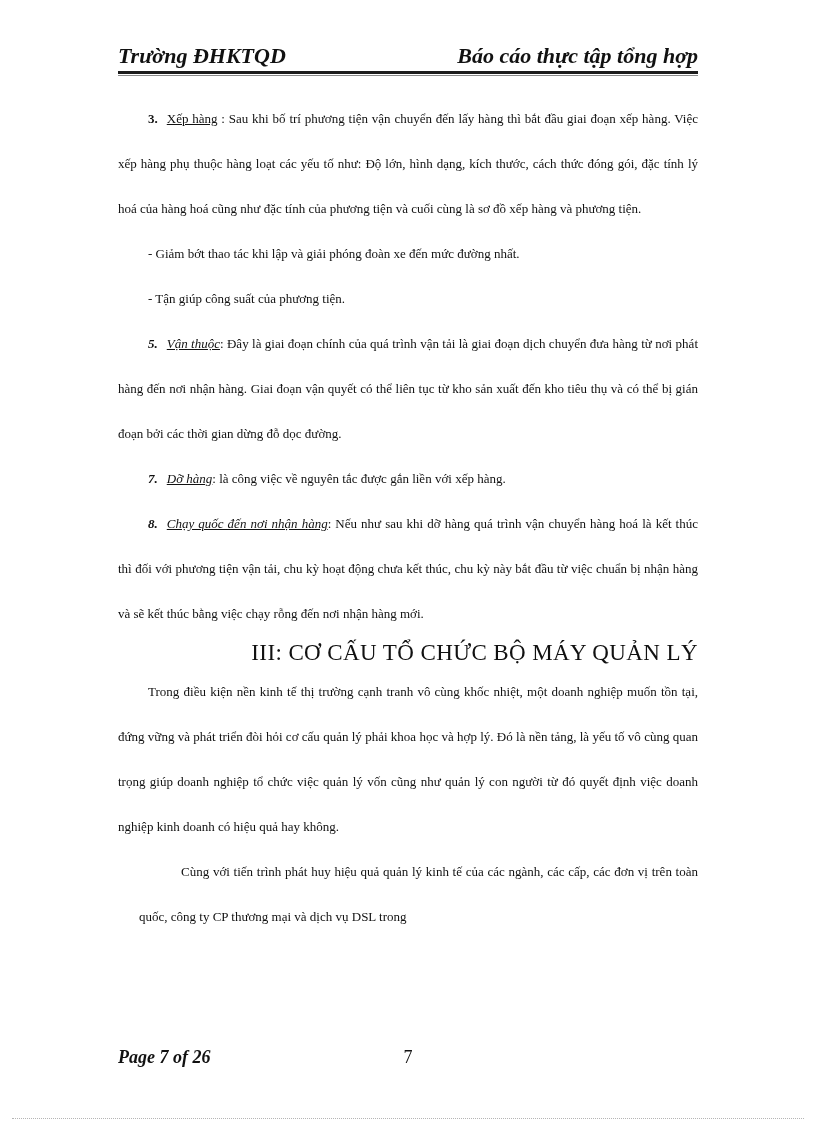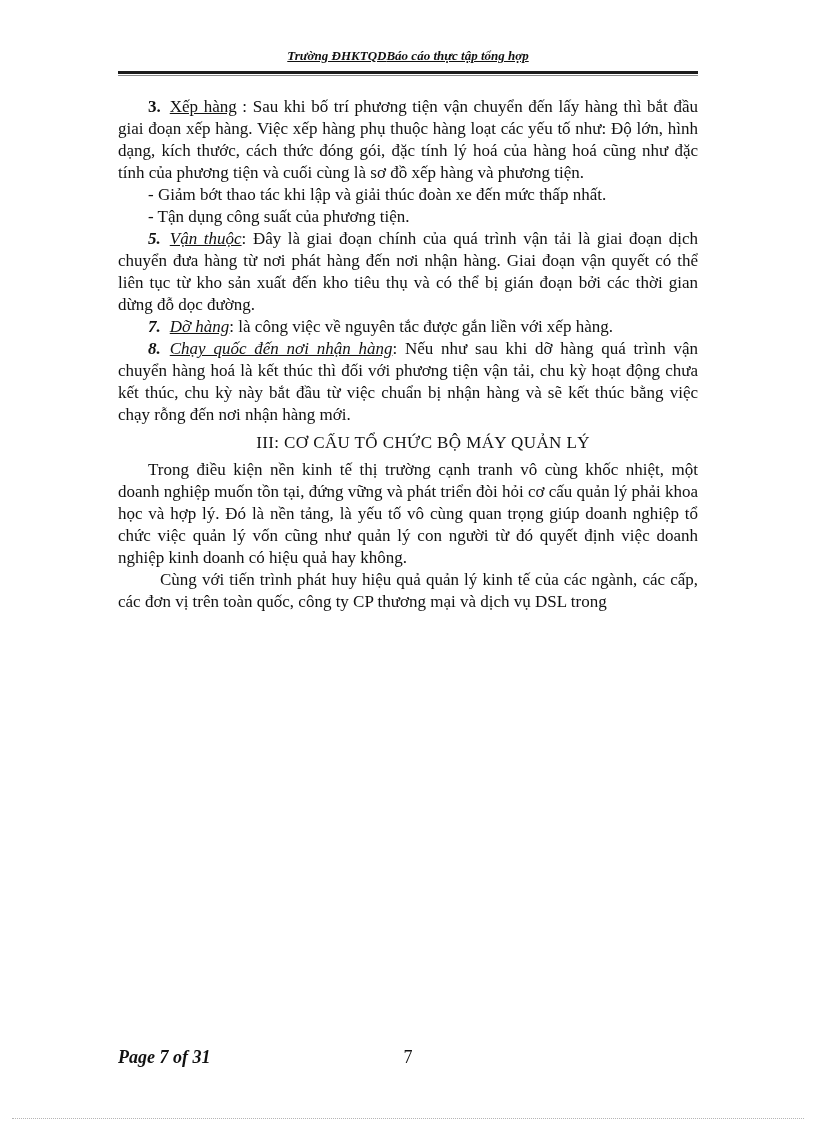--- a/index.html
+++ b/index.html
@@ -19,65 +19,64 @@
   }
   
   .header {
     position: absolute;
     top: 44px;
     left: 118px;
     right: 118px;
   }
   .header-row {
     display: flex;
-    justify-content: center;
+    justify-content: space-between;
     align-items: baseline;
-    font-size: 13px;
+    font-size: 22px;
     font-weight: bold;
     font-style: italic;
     line-height: 24px;
-    text-decoration: underline;
   }
   .rule-thick {
     margin-top: 3px;
     height: 3px;
     background: #1c1c1c;
   }
   .rule-thin {
     margin-top: 1px;
     height: 1px;
     background: #8a8a8a;
   }
   
   .body {
     position: absolute;
     top: 96px;
     left: 118px;
     width: 580px;
   }
   .para {
     margin: 0;
-    font-size: 17px;
-    line-height: 22px;
+    font-size: 13px;
+    line-height: 45px;
     text-align: justify;
     text-indent: 30px;
   }
   .para.dash { text-align: left; }
-  .para.indent-lg { text-indent: 42px; }
+  .para.indent-lg { text-indent: 42px; margin-left: 21px; }
   .num { font-weight: bold; margin-right: 9px; }
   .num.it { font-style: italic; }
   .term { text-decoration: underline; }
   .term.it { font-style: italic; }
   .heading {
     margin: 0;
-    font-size: 17px;
+    font-size: 23px;
     line-height: 33px;
     text-indent: 30px;
     letter-spacing: 0.4px;
-    text-align: center;
+    text-align: right;
   }
   
   .footer {
     position: absolute;
     top: 1044px;
     left: 118px;
     width: 580px;
     height: 26px;
     font-size: 18px;
     line-height: 26px;
@@ -118,38 +117,38 @@
     </div>
     <div class="rule-thick"></div>
     <div class="rule-thin"></div>
   </div>
 
   <div class="body">
 
     <p class="para"><b class="num">3.</b><span class="term">Xếp hàng</span><span> : Sau khi bố trí phương tiện vận chuyển đến lấy hàng thì bắt đầu giai đoạn xếp hàng. Việc xếp hàng phụ thuộc hàng loạt các yếu tố như: Độ lớn, hình dạng, kích thước, cách thức đóng gói, đặc tính lý hoá của hàng hoá cũng như đặc tính của phương tiện và cuối cùng là sơ đồ xếp hàng và phương tiện.</span></p>
 
 
-    <p class="para dash">- Giảm bớt thao tác khi lập và giải thúc đoàn xe đến mức thấp nhất.</p>
-    <p class="para dash">- Tận dụng công suất của phương tiện.</p>
+    <p class="para dash">- Giảm bớt thao tác khi lập và giải phóng đoàn xe đến mức đường nhất.</p>
+    <p class="para dash">- Tận giúp công suất của phương tiện.</p>
 
     <p class="para"><b class="num it">5.</b><span class="term it">Vận thuộc</span><span>: Đây là giai đoạn chính của quá trình vận tải là giai đoạn dịch chuyển đưa hàng từ nơi phát hàng đến nơi nhận hàng. Giai đoạn vận quyết có thể liên tục từ kho sản xuất đến kho tiêu thụ và có thể bị gián đoạn bởi các thời gian dừng đỗ dọc đường.</span></p>
 
 
     <p class="para"><b class="num it">7.</b><span class="term it">Dỡ hàng</span><span>: là công việc về nguyên tắc được gắn liền với xếp hàng.</span></p>
 
     <p class="para"><b class="num it">8.</b><span class="term it">Chạy quốc đến nơi nhận hàng</span><span>: Nếu như sau khi dỡ hàng quá trình vận chuyển hàng hoá là kết thúc thì đối với phương tiện vận tải, chu kỳ hoạt động chưa kết thúc, chu kỳ này bắt đầu từ việc chuẩn bị nhận hàng và sẽ kết thúc bằng việc chạy rỗng đến nơi nhận hàng mới.</span></p>
 
     <p class="heading">III: CƠ CẤU TỔ CHỨC BỘ MÁY QUẢN LÝ</p>
 
     <p class="para">Trong điều kiện nền kinh tế thị trường cạnh tranh vô cùng khốc nhiệt, một doanh nghiệp muốn tồn tại, đứng vững và phát triển đòi hỏi cơ cấu quản lý phải khoa học và hợp lý. Đó là nền tảng, là yếu tố vô cùng quan trọng giúp doanh nghiệp tổ chức việc quản lý vốn cũng như quản lý con người từ đó quyết định việc doanh nghiệp kinh doanh có hiệu quả hay không.</p>
 
     <p class="para indent-lg">Cùng với tiến trình phát huy hiệu quả quản lý kinh tế của các ngành, các cấp, các đơn vị trên toàn quốc, công ty CP thương mại và dịch vụ DSL trong</p>
 
   </div>
 
   <div class="footer">
-    <span class="footer-label">Page 7 of 31</span>
+    <span class="footer-label">Page 7 of 26</span>
     <span class="footer-number">7</span>
   </div>
 
   <div class="dotted-line"></div>
 
 </div>
 
 </body></html>

